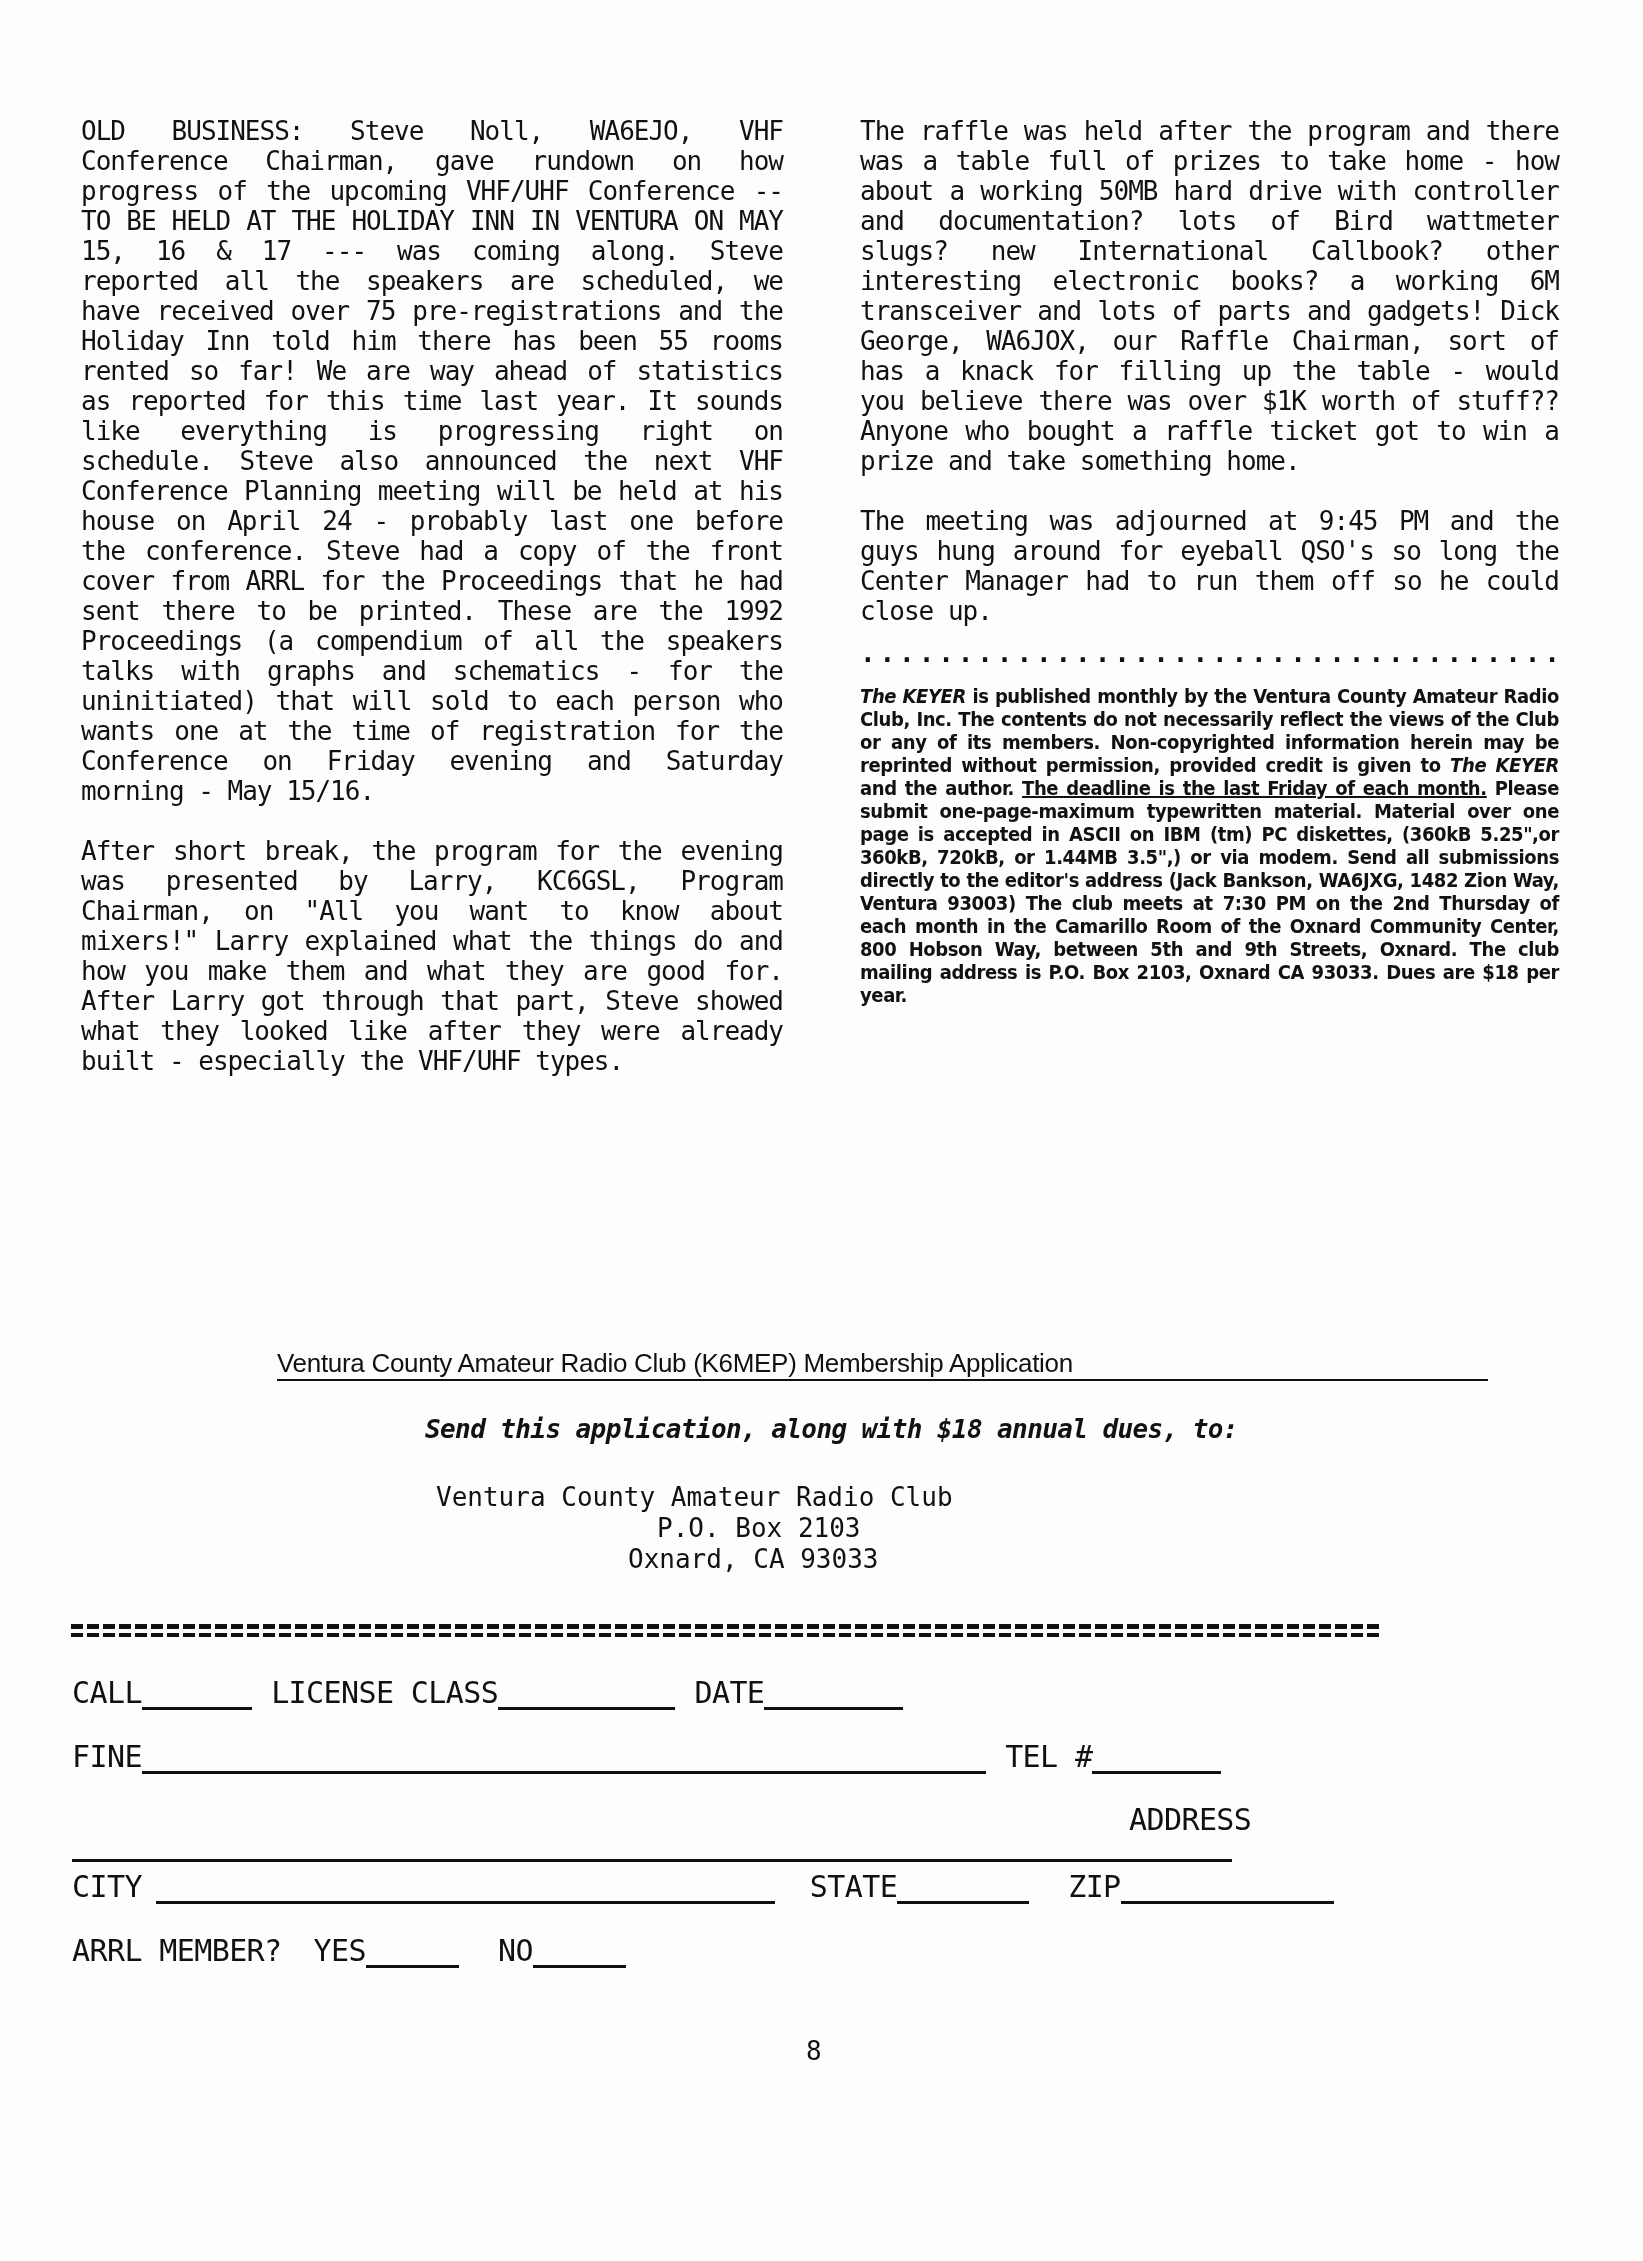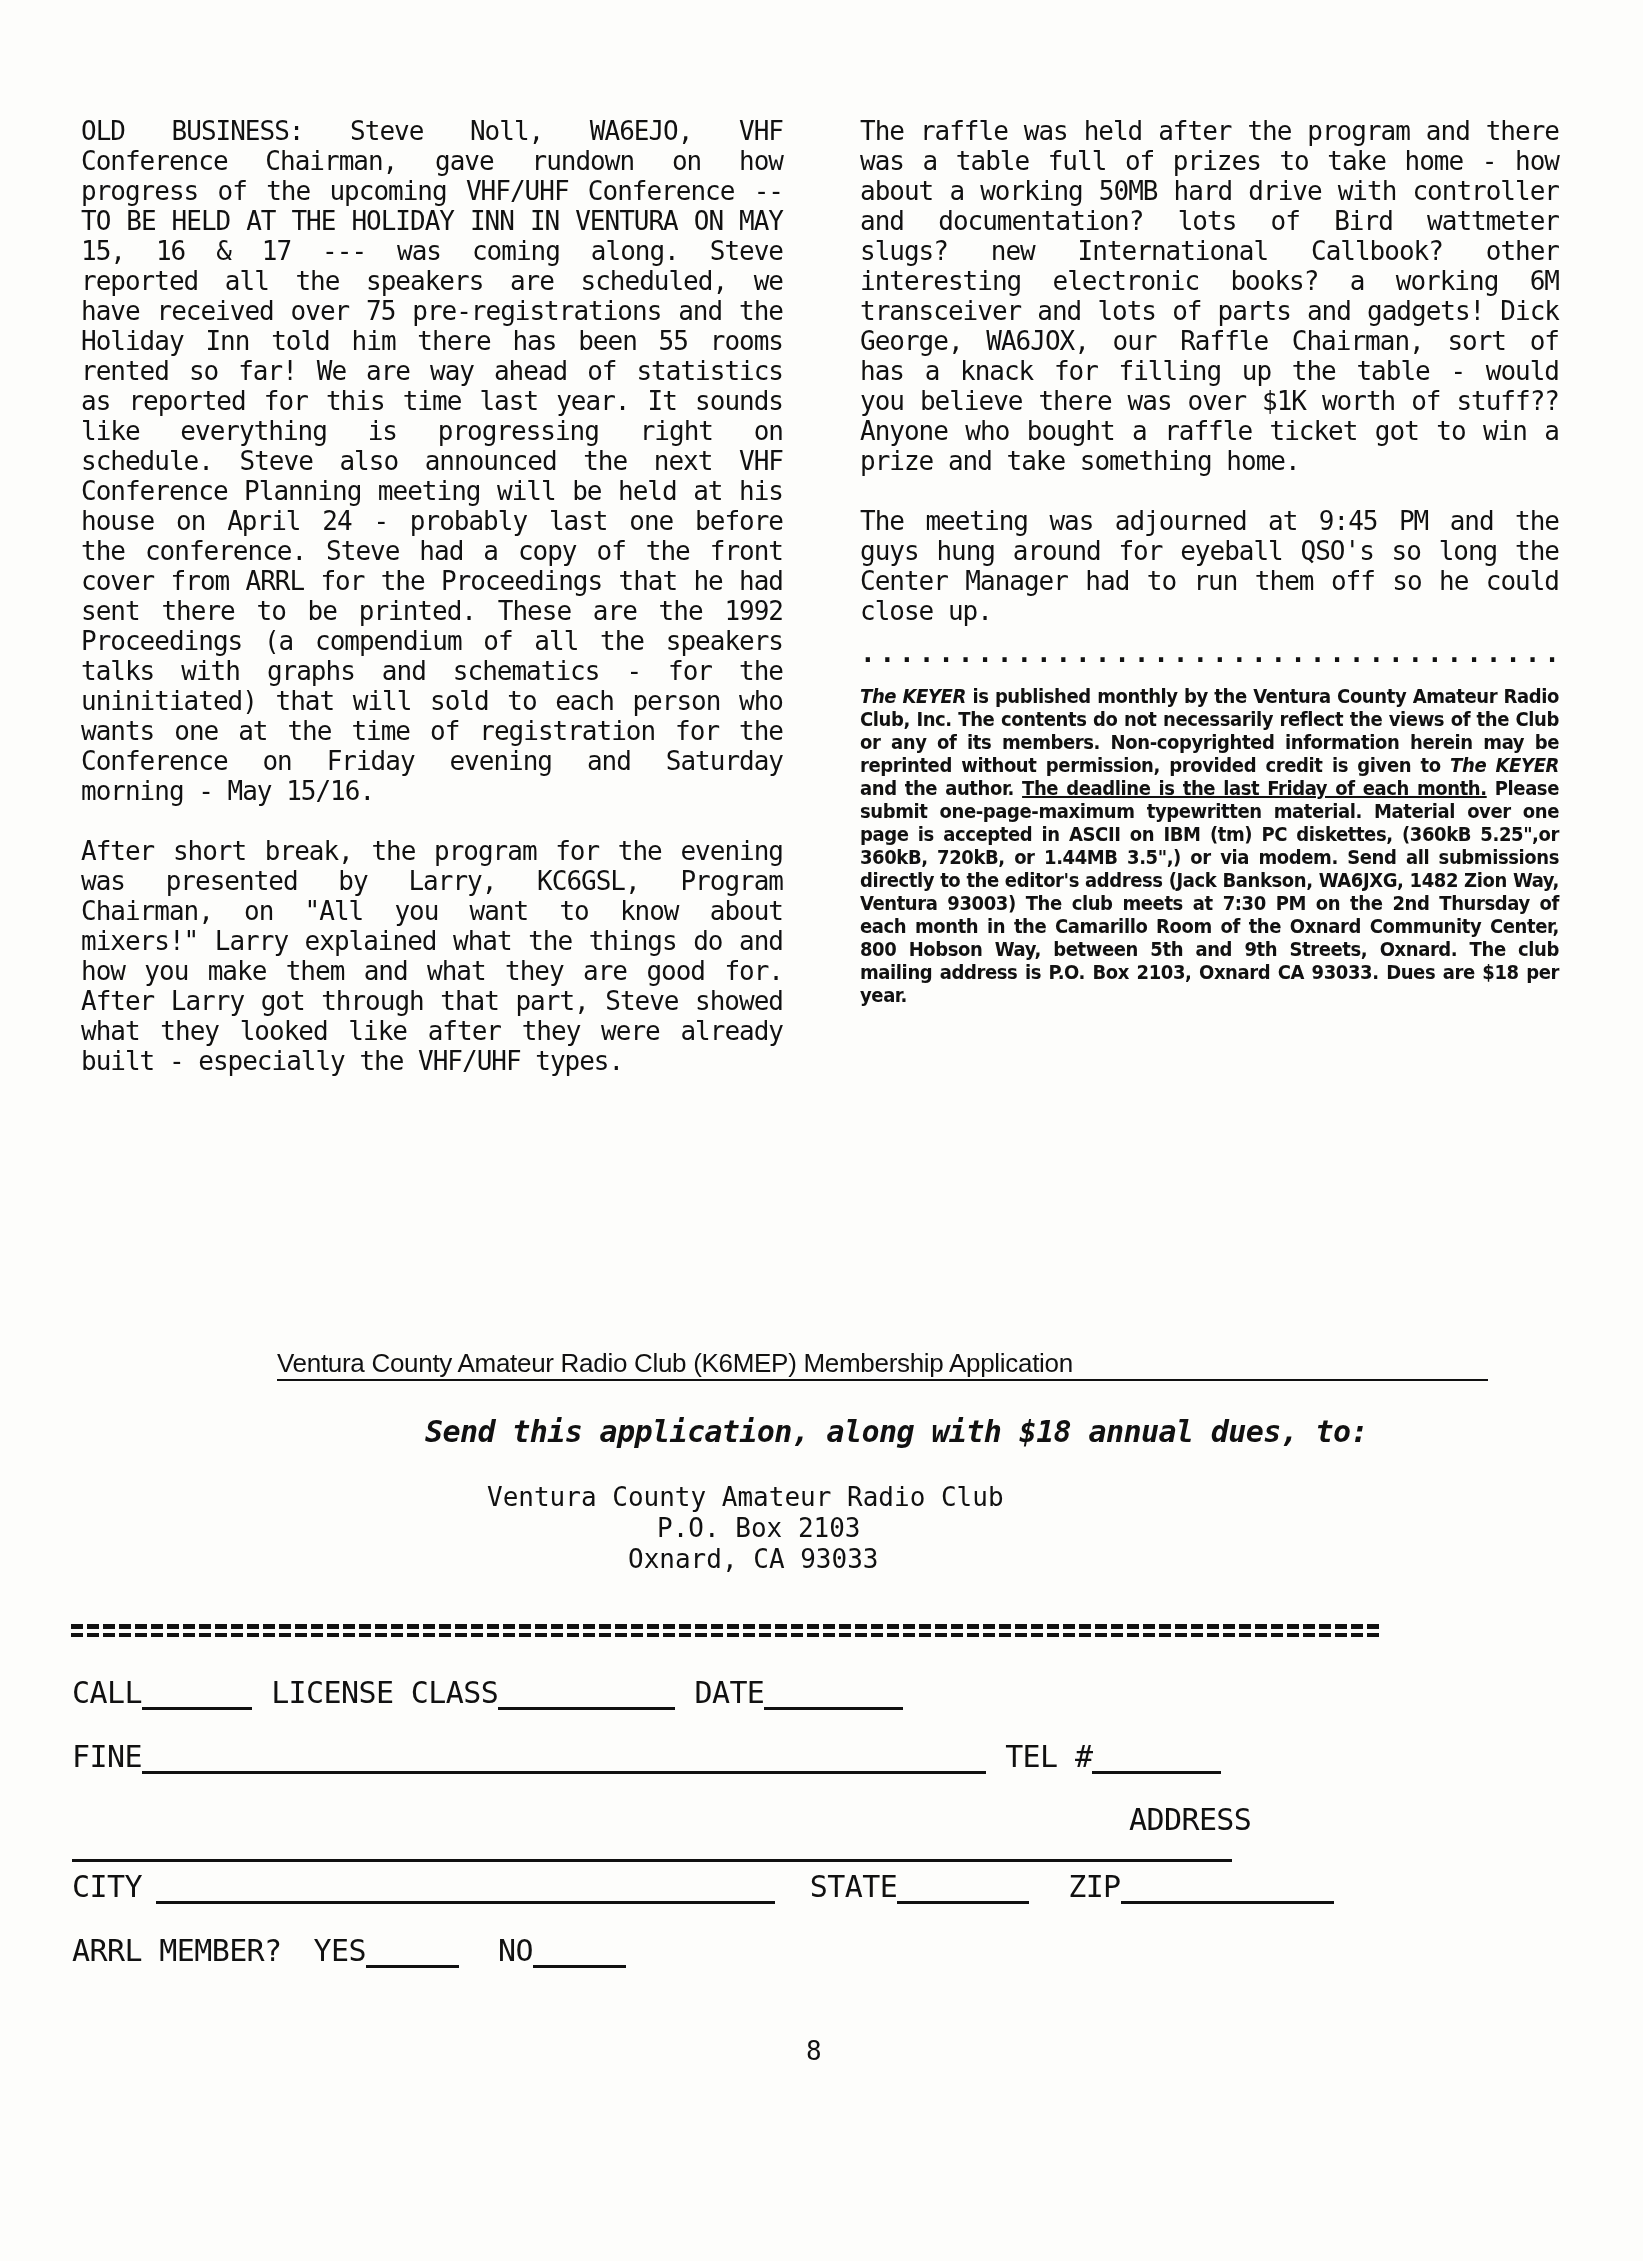--- a/index.html
+++ b/index.html
@@ -16,23 +16,23 @@
                 font-size:34px; letter-spacing:9px; line-height:39px; display:inline-block;
                 border-bottom:3.9px double #111; padding-bottom:1.3px; }
   .fine { margin-top:17px; font-family:"DejaVu Sans Condensed","DejaVu Sans",sans-serif; font-weight:bold;
           font-size:20px; line-height:23px; letter-spacing:-0.4px; text-align:justify; }
   .fine i { font-style:italic; }
   .fine u { text-decoration-thickness:1.9px; }
   .app-title { position:absolute; left:277px; top:1347px; width:1211px; text-align:left;
                font-family:"Liberation Sans Narrow","Liberation Sans",sans-serif; font-size:26px; letter-spacing:-0.3px;
                border-bottom:2.6px solid #111; line-height:32px; }
   .send { position:absolute; left:425px; top:1414px; font-family:"DejaVu Sans Mono",monospace; font-style:italic; font-weight:bold;
-          font-size:30px; letter-spacing:-0.6px; }
+          font-size:26px; letter-spacing:-0.6px; }
   .addr { position:absolute; top:1482px; font-size:26px; line-height:31px; white-space:nowrap; }
-  .a1 { left:487px; } .a2 { left:657px; top:1513px; } .a3 { left:628px; top:1544px; }
+  .a1 { left:436px; } .a2 { left:657px; top:1513px; } .a3 { left:628px; top:1544px; }
   .eqline { position:absolute; left:71px; top:1621px; width:1308px; height:19.3px; }
   .eqline::before, .eqline::after { content:""; position:absolute; left:0; right:0; height:4.5px;
       background:repeating-linear-gradient(90deg,#111 0 11.6px,transparent 11.6px 16px); }
   .eqline::before { top:3.2px; } .eqline::after { top:11.6px; }
   .field-row { position:absolute; left:72px; font-size:30px; letter-spacing:-0.6px; white-space:nowrap; display:flex; align-items:flex-end; }
   .lbl { display:inline-block; }
   .blank { display:inline-block; border-bottom:3.2px solid #111; height:22px; margin-right:19.3px; }
   .pagenum { position:absolute; left:806px; top:2036px; font-size:26px; }
 </style>
 </head>

